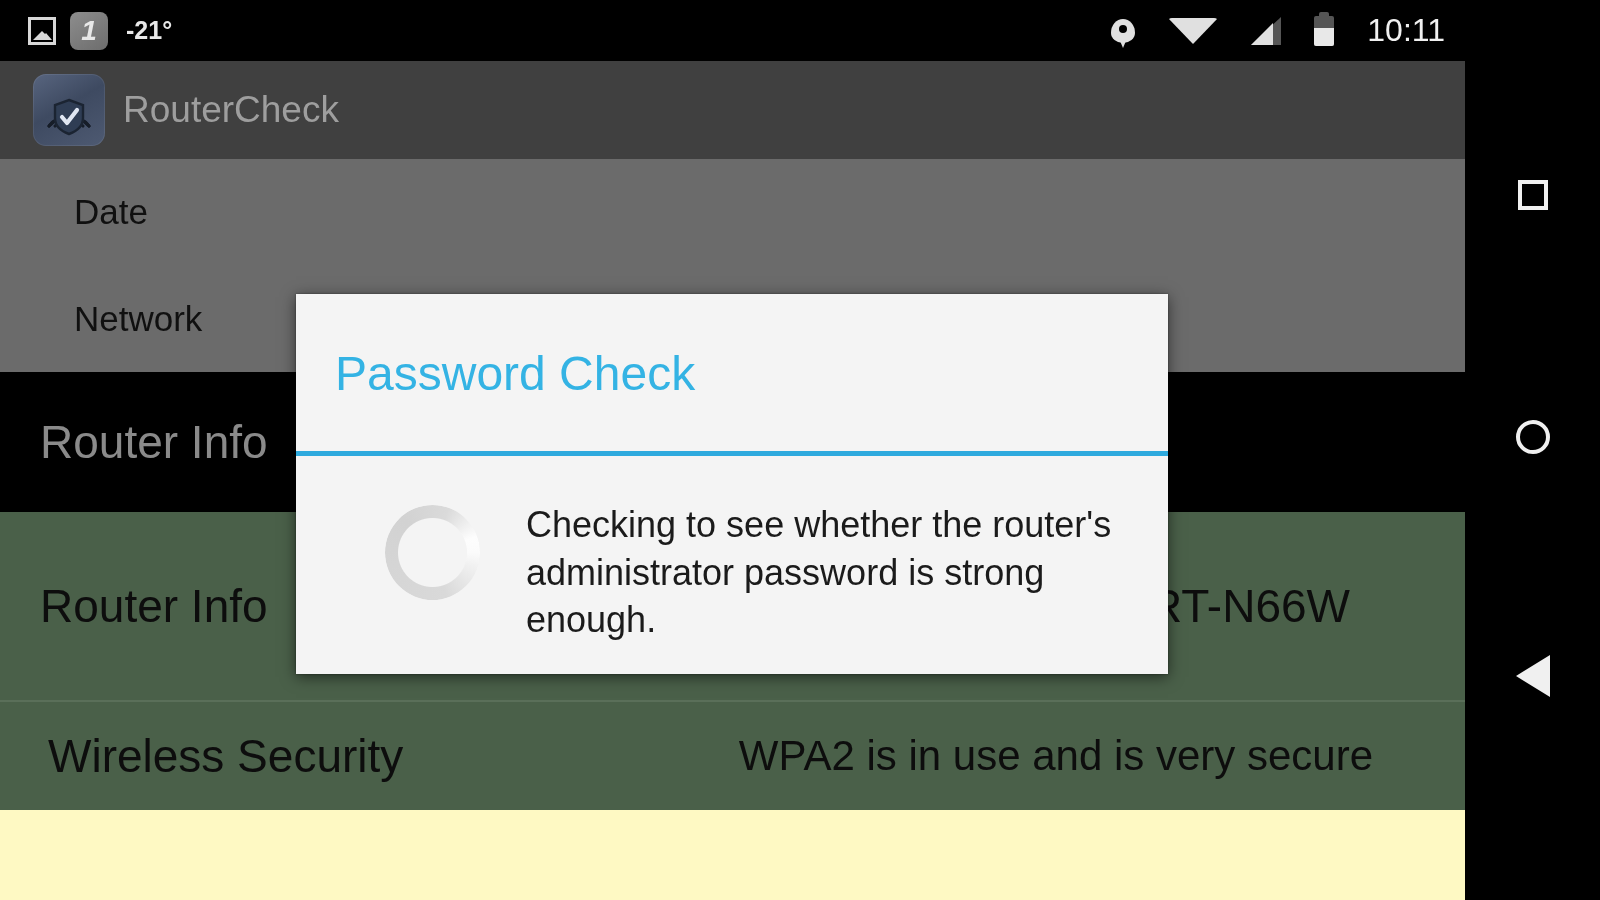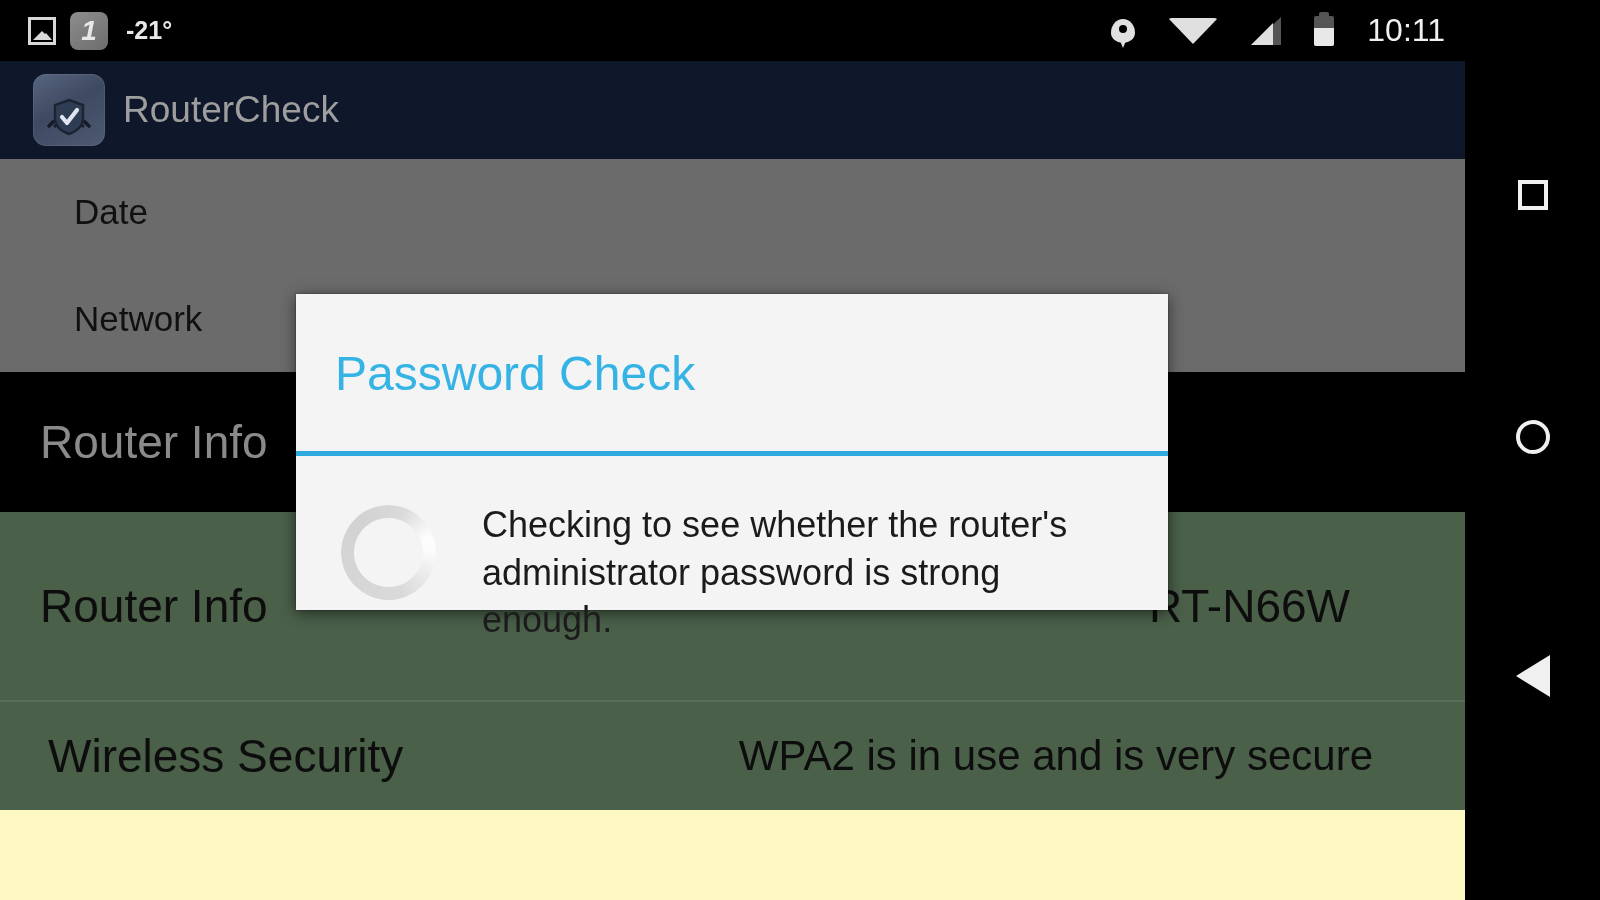--- a/index.html
+++ b/index.html
@@ -173,21 +173,21 @@
     font-weight: normal;
     letter-spacing: 0px;
   }
 
   
   #action-bar {
     position: absolute;
     left: 0; top: 61px;
     width: 1577px;
     height: 98px;
-    background: #0f172a;
+    background: #404040;
     display: flex;
     align-items: center;
   }
   #app-icon {
     margin-left: 33px;
     width: 72px; height: 72px;
     border-radius: 13px;
     background: linear-gradient(150deg, #58657f 0%, #3e4a61 45%, #4e5a72 100%);
     position: relative;
     overflow: hidden;
@@ -325,21 +325,21 @@
     width: 1465px;
     height: 900px;
     background: transparent;
     pointer-events: none;
   }
   #dialog {
     position: absolute;
     left: 296px;
     top: 294px;
     width: 872px;
-    height: 316px;
+    height: 380px;
     background: #f4f4f4;
     box-shadow: 0 3px 14px rgba(0,0,0,0.55), 0 0 2px rgba(0,0,0,0.4);
     display: flex;
     flex-direction: column;
   }
   #dialog-title-area {
     height: 157px;
     position: relative;
     flex: 0 0 auto;
   }
@@ -355,20 +355,21 @@
   #dialog-divider {
     height: 5px;
     background: #2eaade;
     flex: 0 0 auto;
   }
   #dialog-body {
     flex: 1 1 auto;
     display: flex;
     align-items: flex-start;
     padding: 45px 30px 0 45px;
+    margin-left: 44px;
   }
   #spinner {
     flex: 0 0 auto;
     width: 95px;
     height: 95px;
     margin-top: 4px;
     border-radius: 50%;
     background:
       conic-gradient(from 90deg,
         #fbfbfb 0deg,

